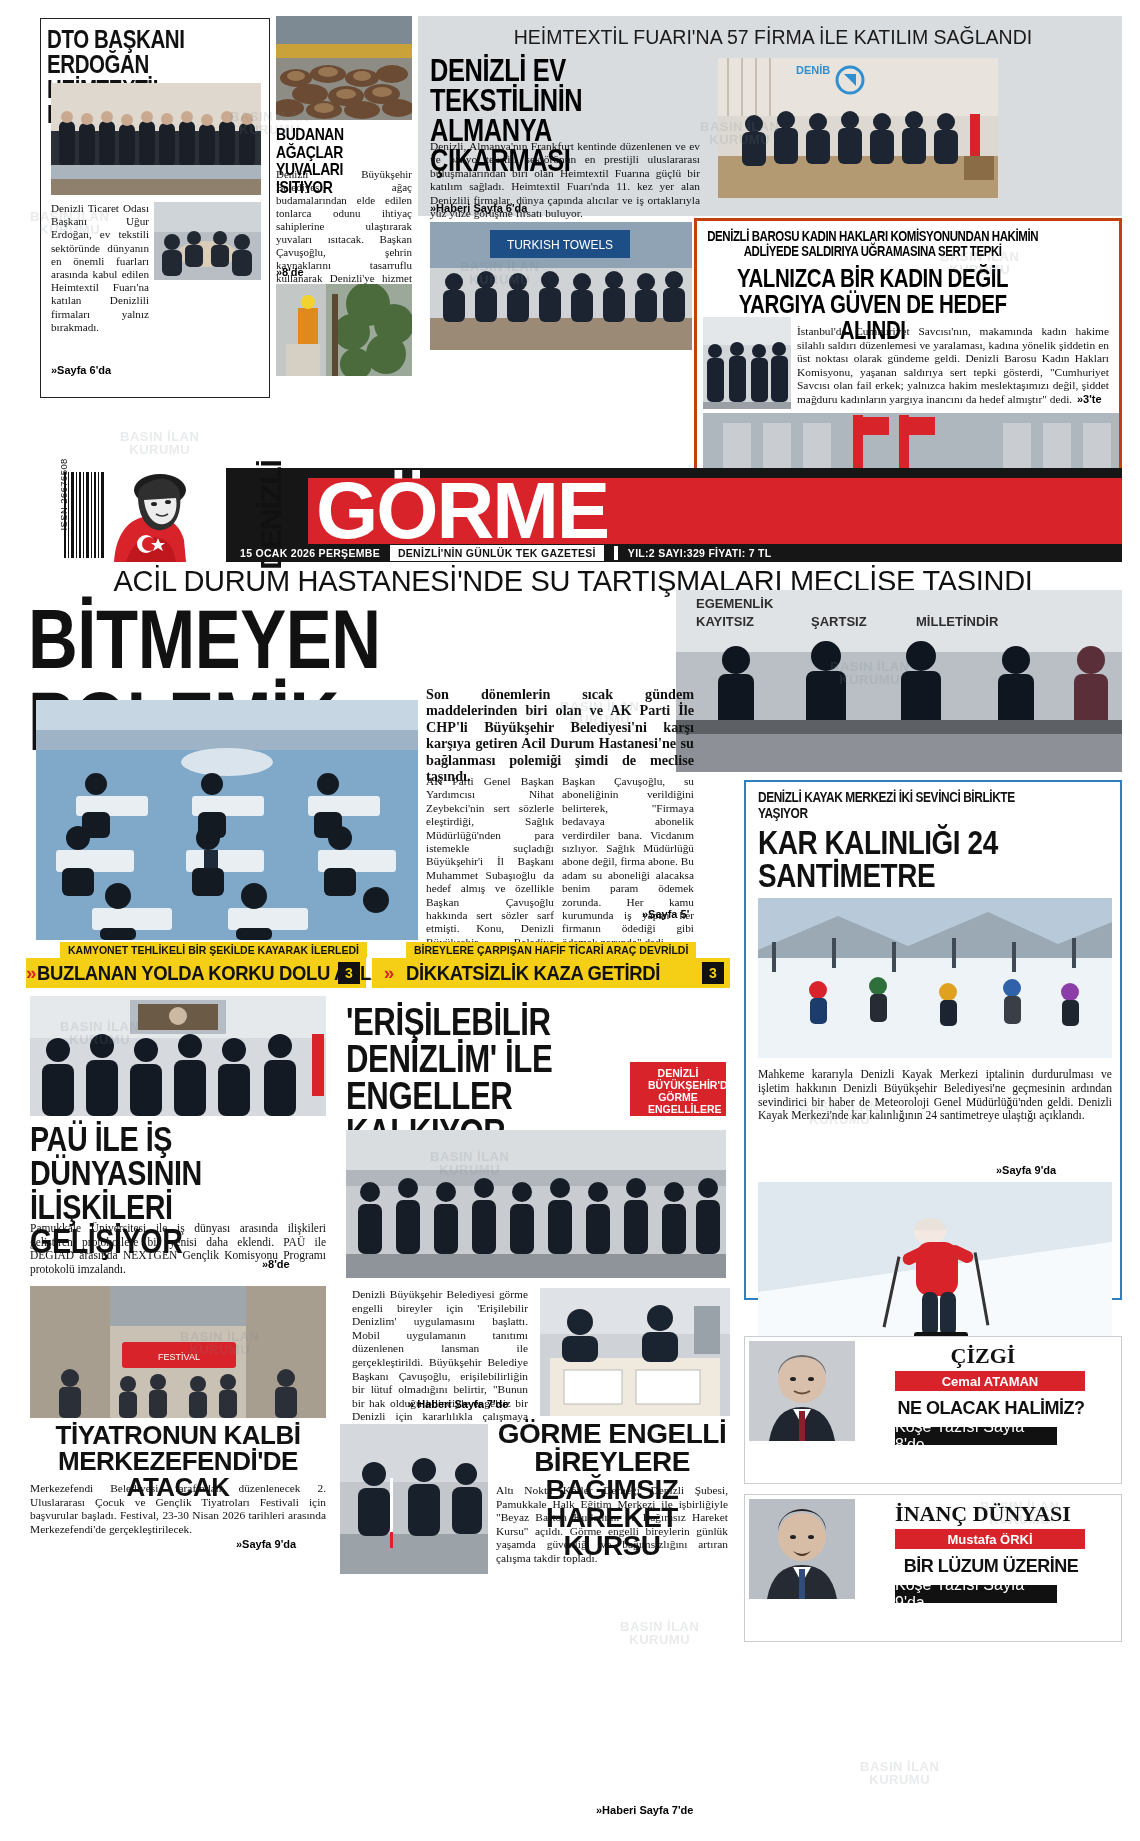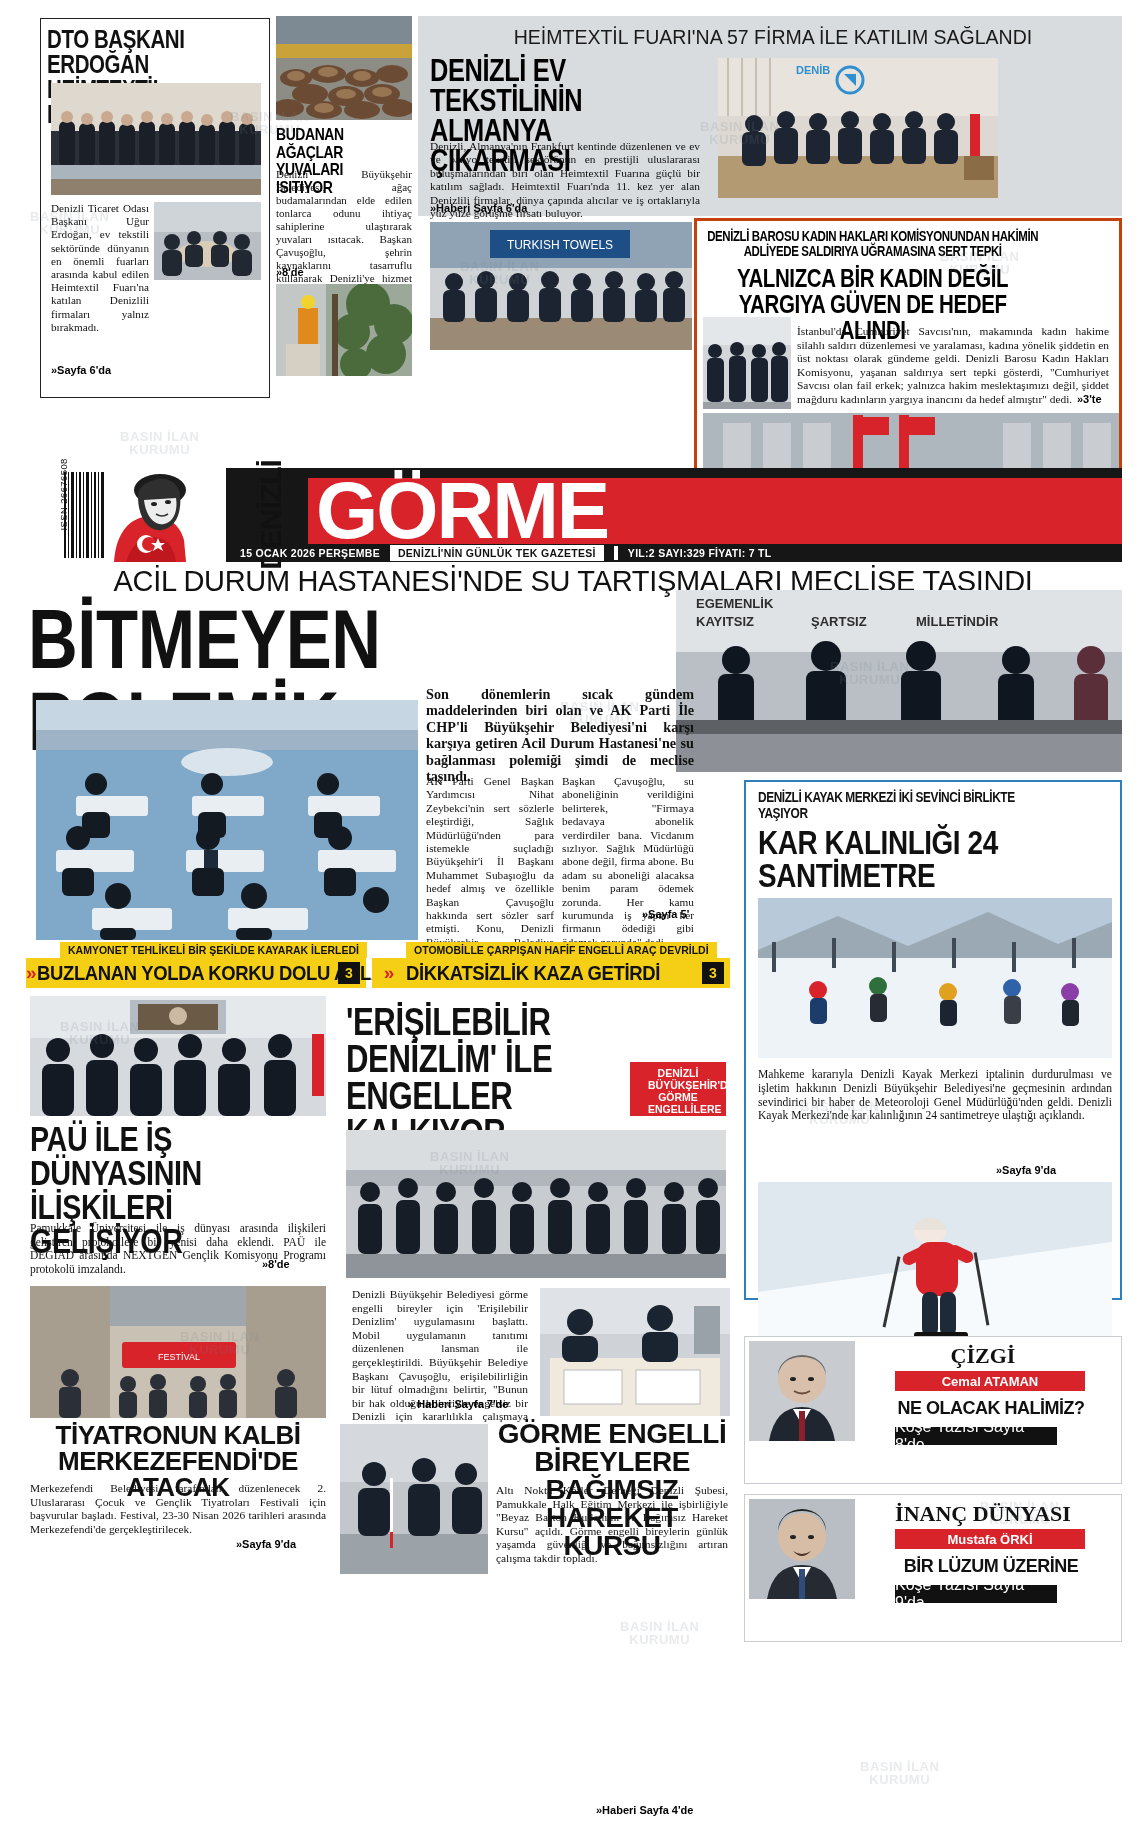--- a/index.html
+++ b/index.html
@@ -655,21 +655,21 @@
   <div id="strip1" class="strip">
     <div class="kick">KAMYONET TEHLİKELİ BİR ŞEKİLDE KAYARAK İLERLEDİ</div>
     <div class="bar">
       <span class="chev">»</span>
       <span class="txt">BUZLANAN YOLDA KORKU DOLU ANLAR</span>
     </div>
     <div class="pg">3</div>
   </div>
 
   <div id="strip2" class="strip">
-    <div class="kick">OTOMOBİLLE ÇARPIŞAN HAFİF ENGELLİ ARAÇ DEVRİLDİ</div>
+    <div class="kick">BİREYLERE ÇARPIŞAN HAFİF TİCARİ ARAÇ DEVRİLDİ</div>
     <div class="bar">
       <span class="chev">»</span>
       <span class="txt">DİKKATSİZLİK KAZA GETİRDİ</span>
     </div>
     <div class="pg">3</div>
   </div>
 
   <div id="pau-photo" class="photo">
     <svg width="296" height="120" viewBox="0 0 296 120" preserveAspectRatio="none">
       <rect width="296" height="120" fill="#d6dade"></rect>
@@ -792,21 +792,21 @@
           <rect x="68" y="60" width="32" height="52" rx="8"></rect>
         <circle cx="126" cy="50" r="11"></circle>
           <rect x="112" y="63" width="30" height="47" rx="8"></rect>
       </g>
       <rect x="50" y="54" width="3" height="70" fill="#ffffff"></rect>
       <rect x="50" y="108" width="3" height="16" fill="#d8232a"></rect>
     </svg>
   </div>
   <div id="gorme-head" class="cond" style="transform:none;">GÖRME ENGELLİ BİREYLERE BAĞIMSIZ HAREKET KURSU</div>
   <div id="gorme-text" class="body-text">Altı Nokta Körler Derneği Denizli Şubesi, Pamukkale Halk Eğitim Merkezi ile işbirliğiyle "Beyaz Baston Kullanımı ve Bağımsız Hareket Kursu" açıldı. Görme engelli bireylerin günlük yaşamda güvenliği ve bağımsızlığını artıran çalışma takdir topladı.</div>
-  <div style="position:absolute;left:596px;top:1804px;" class="ref">»Haberi Sayfa 4'de</div>
+  <div style="position:absolute;left:596px;top:1804px;" class="ref">»Haberi Sayfa 7'de</div>
 
   <div id="cizgi" class="colbox">
     <div class="col-photo photo">
       <svg width="106" height="100" viewBox="0 0 106 100" preserveAspectRatio="none">
         <rect width="106" height="100" fill="#c8ccd1"></rect>
         <circle cx="53" cy="38" r="24" fill="#d8c0ac"></circle>
         <path d="M29 34 a24 20 0 0 1 48 0 q-4 -18 -24 -18 q-20 0 -24 18 z" fill="#6b6b6b"></path>
         <ellipse cx="44" cy="38" rx="3" ry="2" fill="#222"></ellipse>
         <ellipse cx="62" cy="38" rx="3" ry="2" fill="#222"></ellipse>
         <path d="M45 50 q8 5 16 0" stroke="#6a4e3c" stroke-width="2" fill="none"></path>

